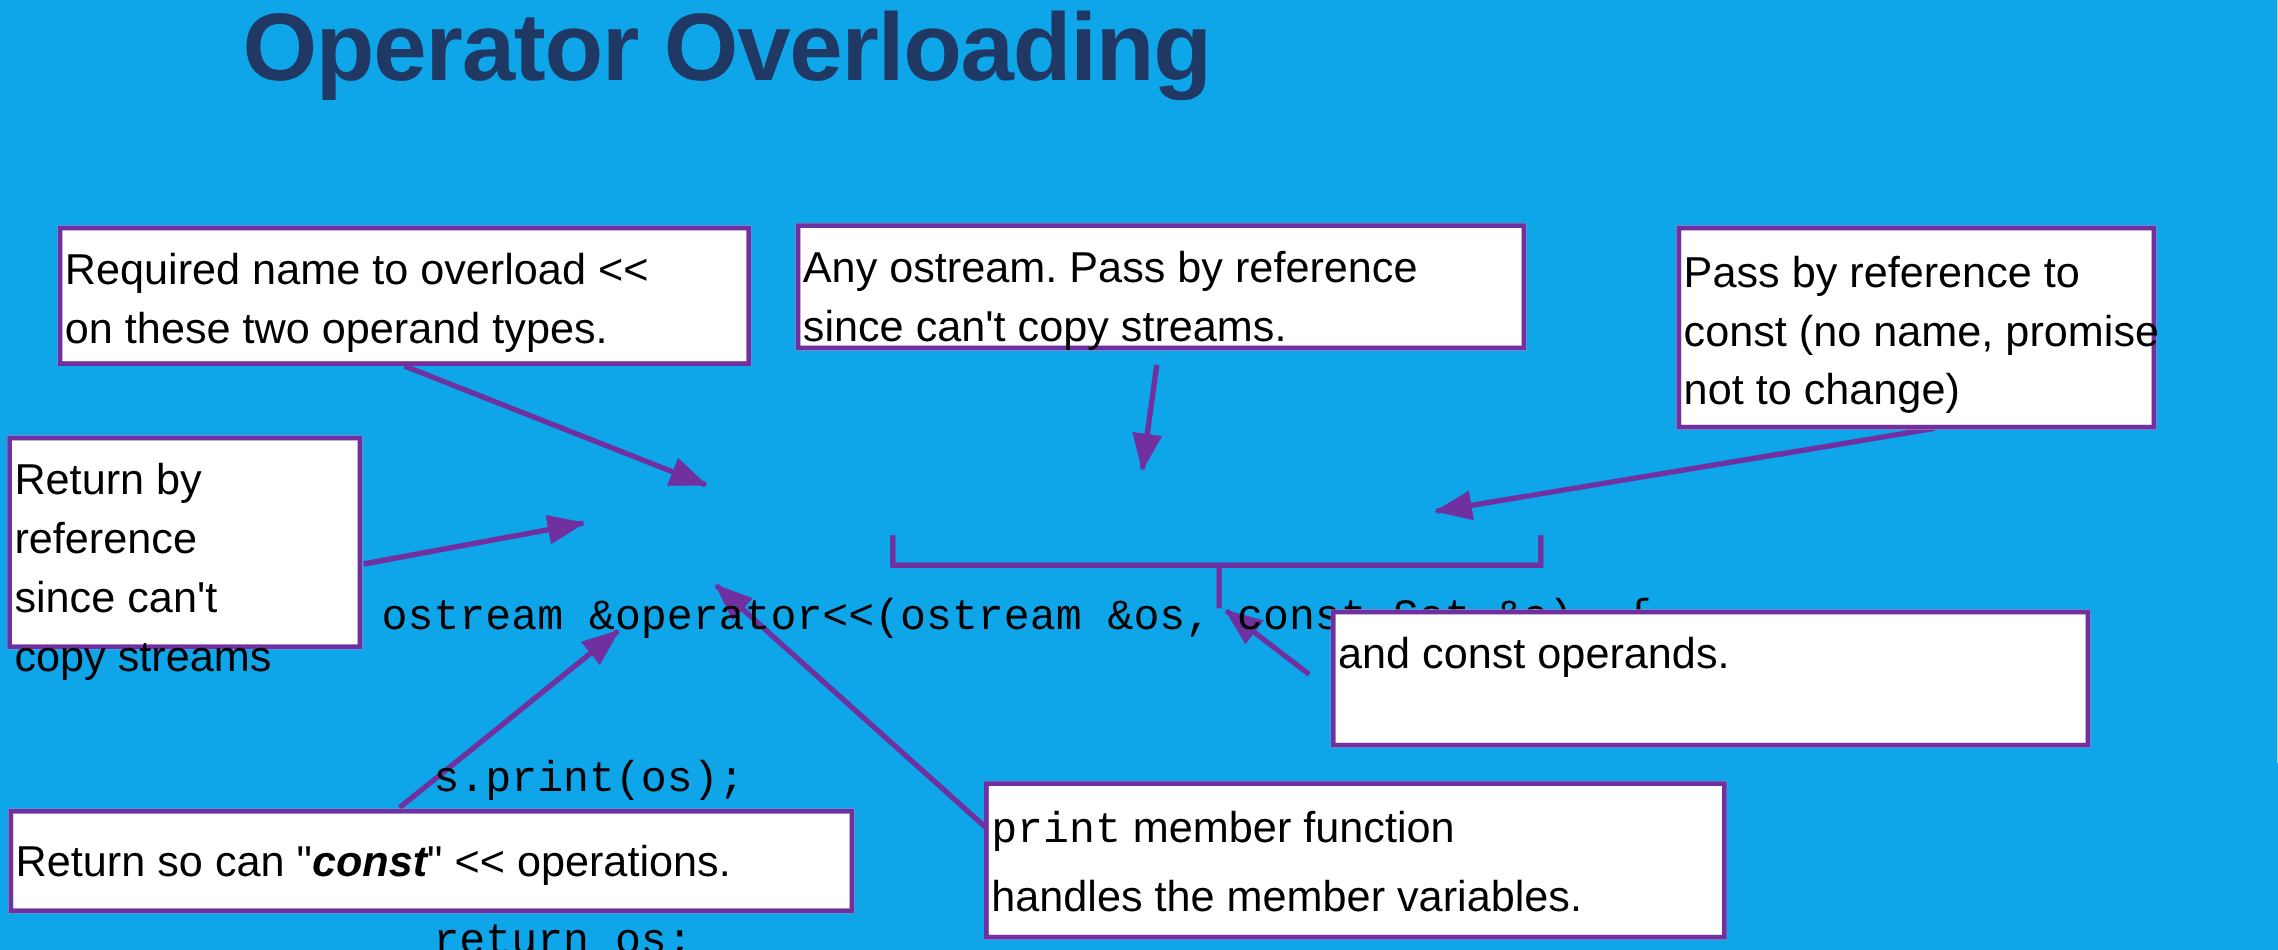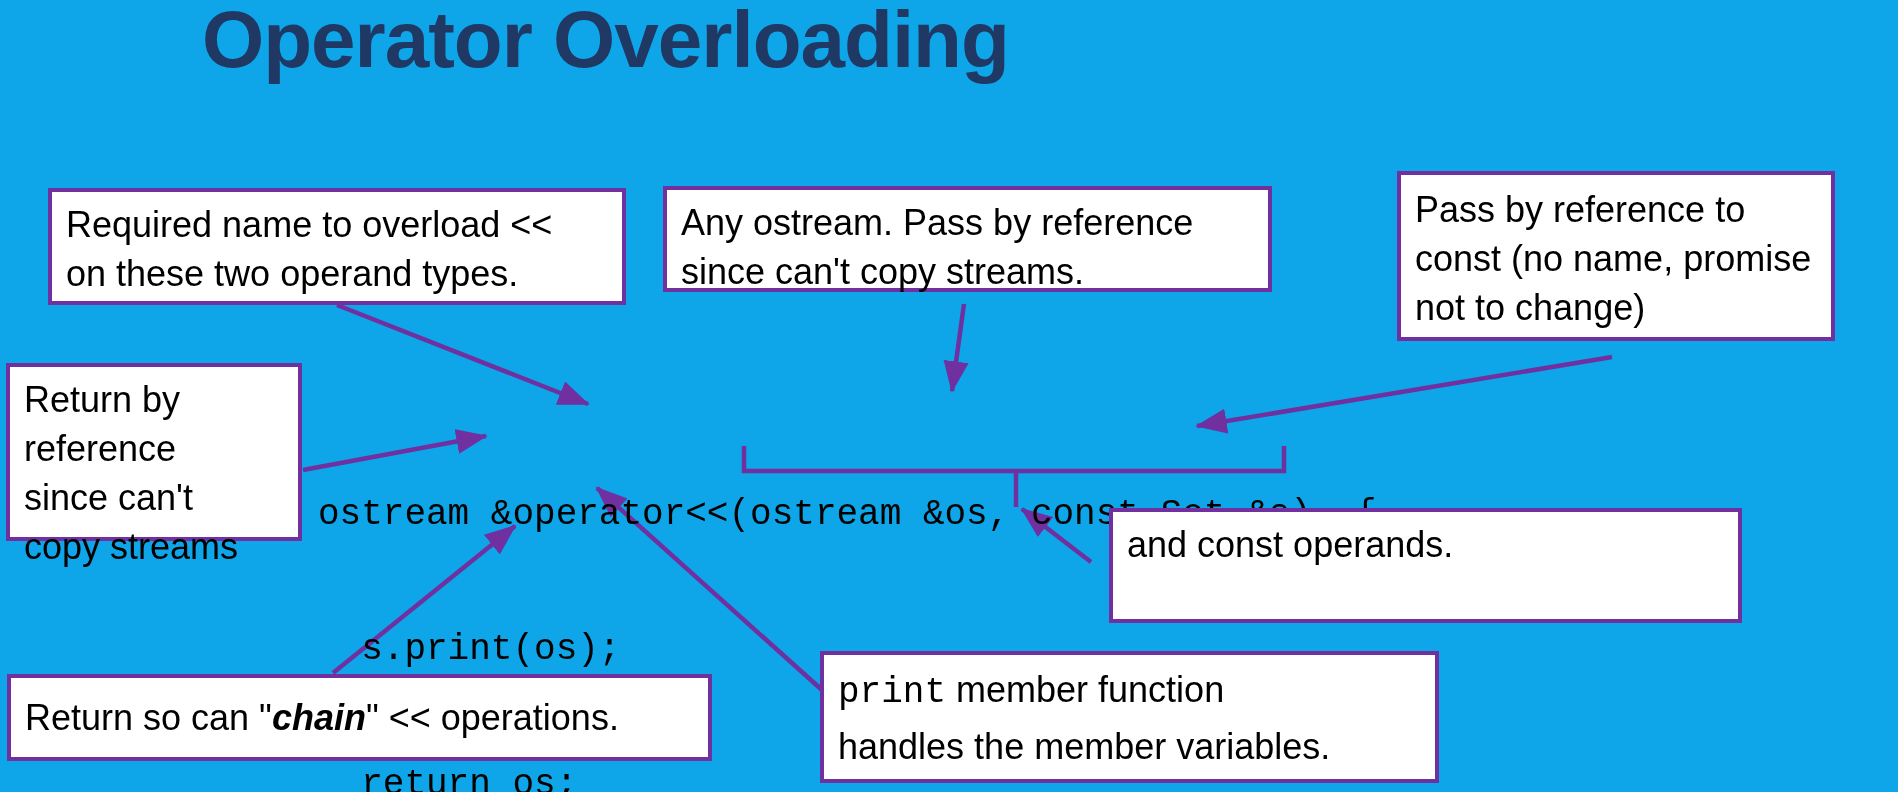--- a/index.html
+++ b/index.html
@@ -8,26 +8,26 @@
     font-family:"Liberation Sans",sans-serif;color:#000;
   }
   .title{
     position:absolute;left:202px;top:-6px;
     font-size:80px;font-weight:bold;letter-spacing:-1px;color:#1f3864;
     white-space:nowrap;
   }
   .callout{
     position:absolute;box-sizing:border-box;background:#ffffff;
     border:4px solid #7030a0;
-    font-size:36px;line-height:49px;padding:8px 14px;white-space:nowrap;
+    font-size:36px;line-height:49px;padding:8px 2px;white-space:nowrap;
   }
   .callout .ln{display:block;}
   .box-required{left:48px;top:188px;width:578px;height:117px;}
   .box-anyostream{left:663px;top:186px;width:609px;height:106px;}
-  .box-passconst{left:1397px;top:171px;width:438px;height:170px;padding-top:10px;}
+  .box-passconst{left:1397px;top:188px;width:400px;height:170px;padding-top:10px;}
   .box-returnref{left:6px;top:363px;width:296px;height:178px;}
   .box-parameters{left:1109px;top:508px;width:633px;height:115px;}
   .box-chain{left:7px;top:674px;width:705px;height:87px;padding-top:15px;}
   .box-print{left:820px;top:651px;width:619px;height:132px;line-height:54px;}
   .em-bi{font-weight:bold;font-style:italic;}
   .mono{font-family:"Liberation Mono","DejaVu Sans Mono",monospace;}
   .code{
     position:absolute;left:318px;top:402px;
     font-family:"Liberation Mono","DejaVu Sans Mono",monospace;
     font-size:36px;line-height:45px;white-space:pre;color:#000;
@@ -88,21 +88,21 @@
     <span class="ln">reference</span>
     <span class="ln">since can't</span>
     <span class="ln">copy streams</span>
   </div>
 
   <div class="callout box-parameters">
     <span class="ln">and const operands.</span>
   </div>
 
   <div class="callout box-chain">
-    <span>Return so can "</span><span class="em-bi">chain</span><span>" &lt;&lt; operations.</span>
+    <span>Return so can "</span><span class="em-bi">const</span><span>" &lt;&lt; operations.</span>
   </div>
 
   <div class="callout box-print">
     <span class="ln"><span class="mono">print</span><span> member function</span></span>
     <span class="ln">handles the member variables.</span>
   </div>
 
 </div>
 
 </body></html>

